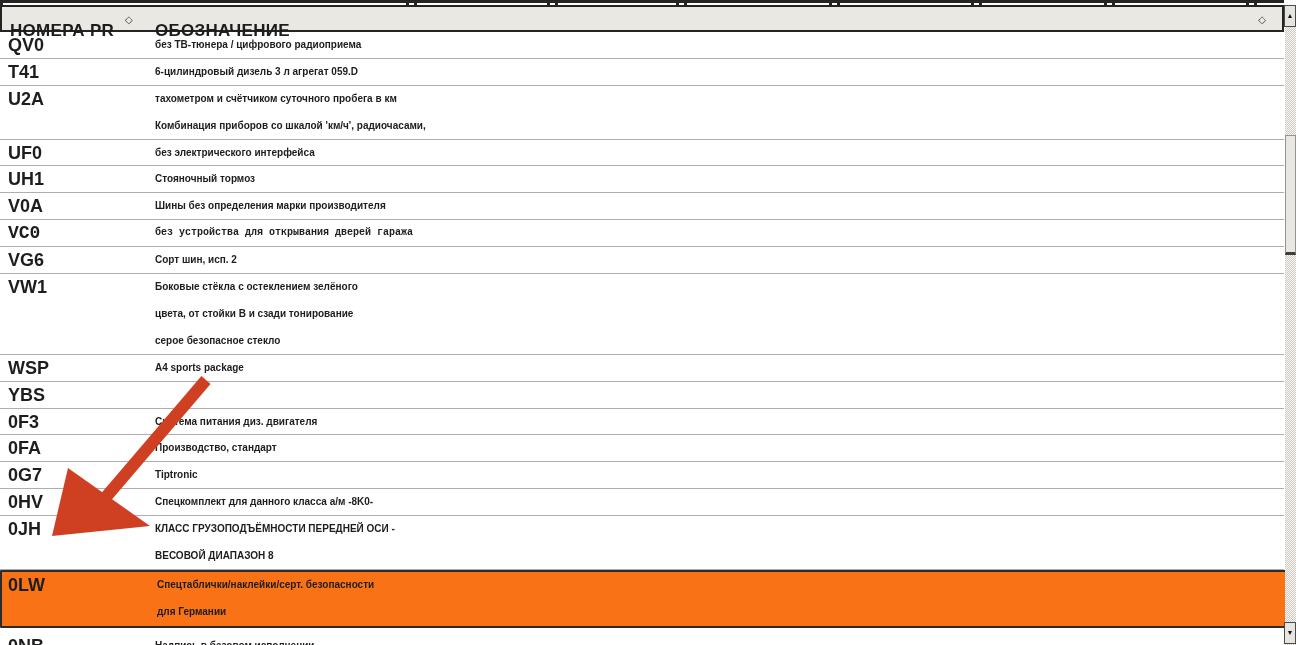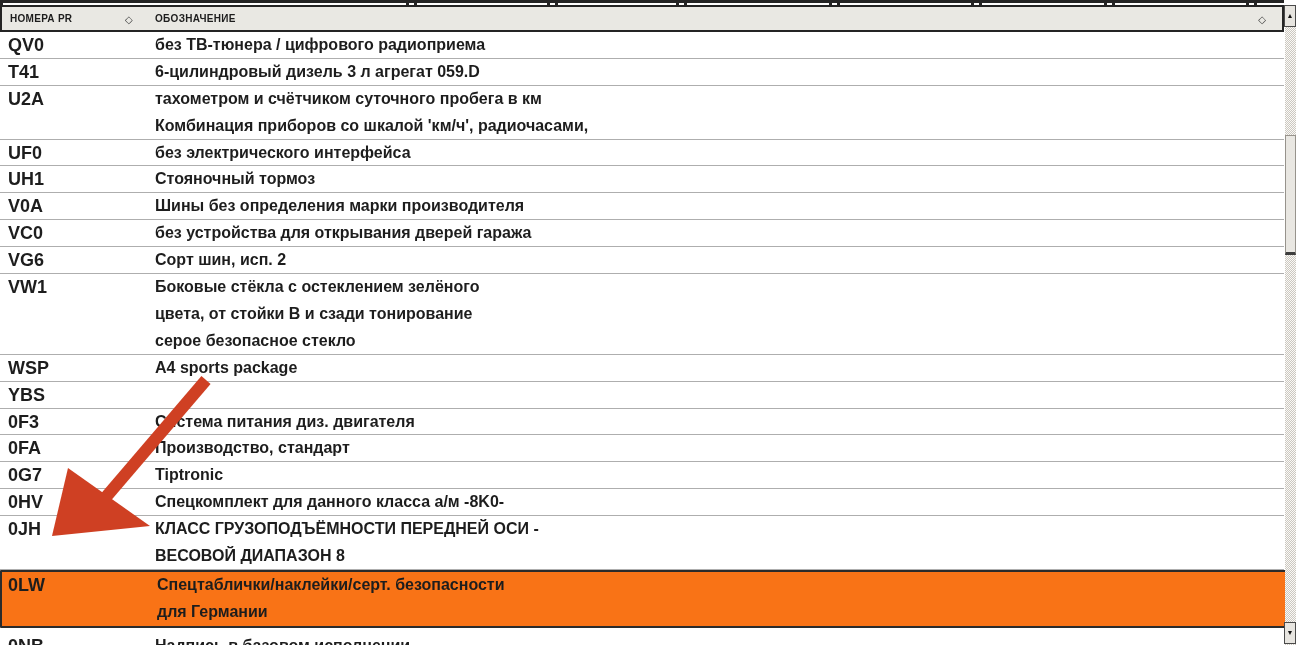--- a/index.html
+++ b/index.html
@@ -10,33 +10,33 @@
   }
   
   .top-strip{position:absolute;top:0;left:0;width:1284px;height:5px;background:#fff;border-top:3px solid #242424;}
   .tick{position:absolute;top:0;width:3px;height:5px;background:#242424;}
 
   
   .hdr{
     position:absolute;top:5px;left:0;width:1284px;height:27px;box-sizing:border-box;
     background:var(--header-bg,#e9e8e3);border:2px solid #242424;
   }
-  .hdr .lbl{position:absolute;top:0;line-height:23px;font-size:10px;letter-spacing:.3px;white-space:nowrap;}
+  .hdr .lbl{position:absolute;top:12px;line-height:23px;font-size:17px;letter-spacing:.3px;white-space:nowrap;}
   .hdr .col1{left:8px;}
   .hdr .col2{left:153px;}
   .hdr .diam{position:absolute;top:1px;line-height:23px;font-size:10px;color:#3a3a3a;font-weight:normal;}
   .hdr .diam.d1{left:123px;}
   .hdr .diam.d2{right:16px;}
 
   
   #rows{position:absolute;top:32px;left:0;width:1284px;}
   .row{position:relative;box-sizing:border-box;overflow:hidden;width:1284px;border-bottom:1px solid var(--sep,#aeaeae);}
   .row .code{position:absolute;left:8px;top:0;line-height:26.9px;font-size:18px;white-space:nowrap;}
   .row .desc{margin-left:155px;}
-  .row .line{height:26.9px;line-height:26.9px;font-size:16px;white-space:nowrap;}
+  .row .line{height:26.9px;line-height:26.9px;font-size:10px;white-space:nowrap;}
   .row.selected{
     width:1292px;border:2px solid var(--selbord,#2b2b2b);border-radius:1px;background:#f97316;
   }
   .row.selected .code{left:6px;}
   .row.gap-top{margin-top:5px;}
 
   
   .sb-track{
     position:absolute;left:1285px;top:5px;width:11px;height:640px;
     background-color:#faf9f6;
@@ -121,21 +121,21 @@
         <div class="desc">
           <div class="line">Стояночный тормоз</div>
         </div>
       </div>
       <div class="row" style="height: 26.9px;">
         <div class="code">V0A</div>
         <div class="desc">
           <div class="line">Шины без определения марки производителя</div>
         </div>
       </div>
-      <div class="row" style="height: 26.9px;">
+      <div class="row" style="height: 26.9px; font-family: Liberation Mono, monospace;">
         <div class="code">VC0</div>
         <div class="desc">
           <div class="line">без устройства для открывания дверей гаража</div>
         </div>
       </div>
       <div class="row" style="height: 26.9px;">
         <div class="code">VG6</div>
         <div class="desc">
           <div class="line">Сорт шин, исп. 2</div>
         </div>

